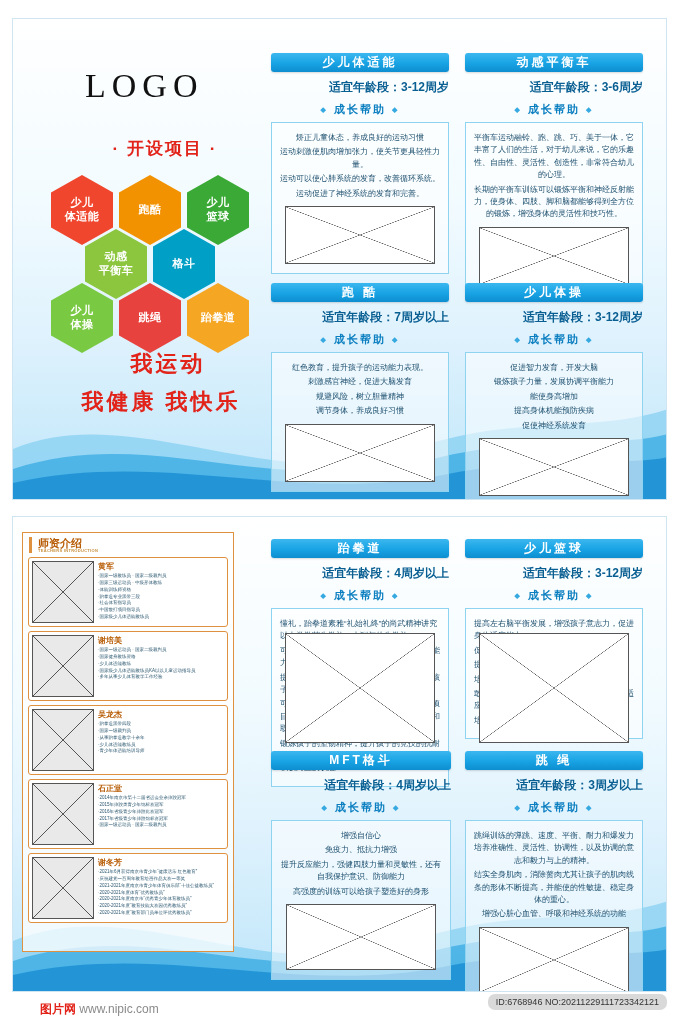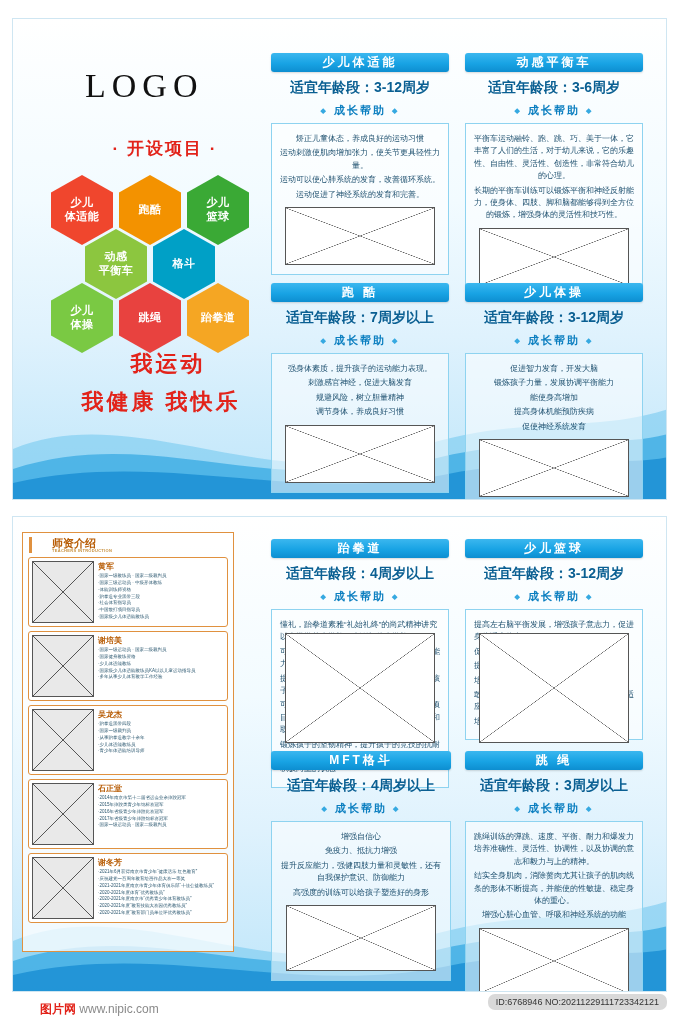--- a/index.html
+++ b/index.html
@@ -59,21 +59,21 @@
   
   .card { position:absolute; }
   .card-head {
     height:19px; border-radius:3px;
     background: linear-gradient(180deg,#3bb7ef 0%, #18a3e4 55%, #0d8ed0 100%);
     color:#fff; font-size:12px; font-weight:bold; letter-spacing:3px;
     display:flex; align-items:center; justify-content:center;
     box-shadow: 0 1px 2px rgba(0,0,0,.15);
   }
   .card-age {
-    margin-top:7px; text-align:center; font-size:14px; color:#0a5f92; font-weight:bold;
+    margin-top:7px; text-align:right; font-size:12px; color:#0a5f92; font-weight:bold;
   }
   .card-sub {
     margin-top:6px; text-align:center; font-size:11px; font-weight:bold; color:#0c7fc0;
     letter-spacing:2px;
     position:relative;
   }
   .card-sub::before, .card-sub::after{
     content:"◆"; font-size:7px; color:#36a9e1; vertical-align:middle; margin:0 6px;
   }
   .card-body {
@@ -98,21 +98,21 @@
     background: linear-gradient(to bottom right, transparent calc(50% - 0.5px), #555 50%, transparent calc(50% + 0.5px));
   }
 
   
   .teach-panel {
     position:absolute; left:22px; top:532px; width:212px; height:420px;
     border:1px solid #e0913f; background:rgba(255,255,255,.75);
   }
   .teach-title {
     margin:4px 0 2px 6px; font-size:11px; font-weight:bold; color:#b85d06;
-    border-left:3px solid #e0913f; padding-left:20px; line-height:1.1;
+    border-left:3px solid #e0913f; padding-left:6px; line-height:1.1;
   }
   .teach-title small { display:block; font-size:4px; color:#c9913f; letter-spacing:.3px;}
   .teacher {
     margin:4px 5px; border:1px solid #e0913f; border-radius:3px;
     display:flex; padding:3px; background:#fff;
   }
   .t-photo {
     width:62px; height:62px; border:1px solid #555; background:#e9e9e9; position:relative; flex:none;
   }
   .t-photo::before, .t-photo::after{
@@ -203,21 +203,21 @@
       <p>长期的平衡车训练可以锻炼平衡和神经反射能力，使身体、四肢、脚和脑都能够得到全方位的锻炼，增强身体的灵活性和技巧性。</p>
       <div class="imgbox" style="width:150px;height:58px;"></div>
     </div>
   </div>
 
   <div class="card" style="left:258px; top:264px; width:178px;">
     <div class="card-head">跑 酷</div>
     <div class="card-age">适宜年龄段：7周岁以上</div>
     <div class="card-sub">成长帮助</div>
     <div class="card-body">
-      <p>强身体素质，提升孩子的运动能力表现。</p>
+      <p>红色教育，提升孩子的运动能力表现。</p>
       <p>刺激感官神经，促进大脑发育</p>
       <p>规避风险，树立胆量精神</p>
       <p>调节身体，养成良好习惯</p>
       <div class="imgbox" style="width:150px;height:58px;"></div>
     </div>
   </div>
 
   <div class="card" style="left:452px; top:264px; width:178px;">
     <div class="card-head">少儿体操</div>
     <div class="card-age">适宜年龄段：3-12周岁</div>

